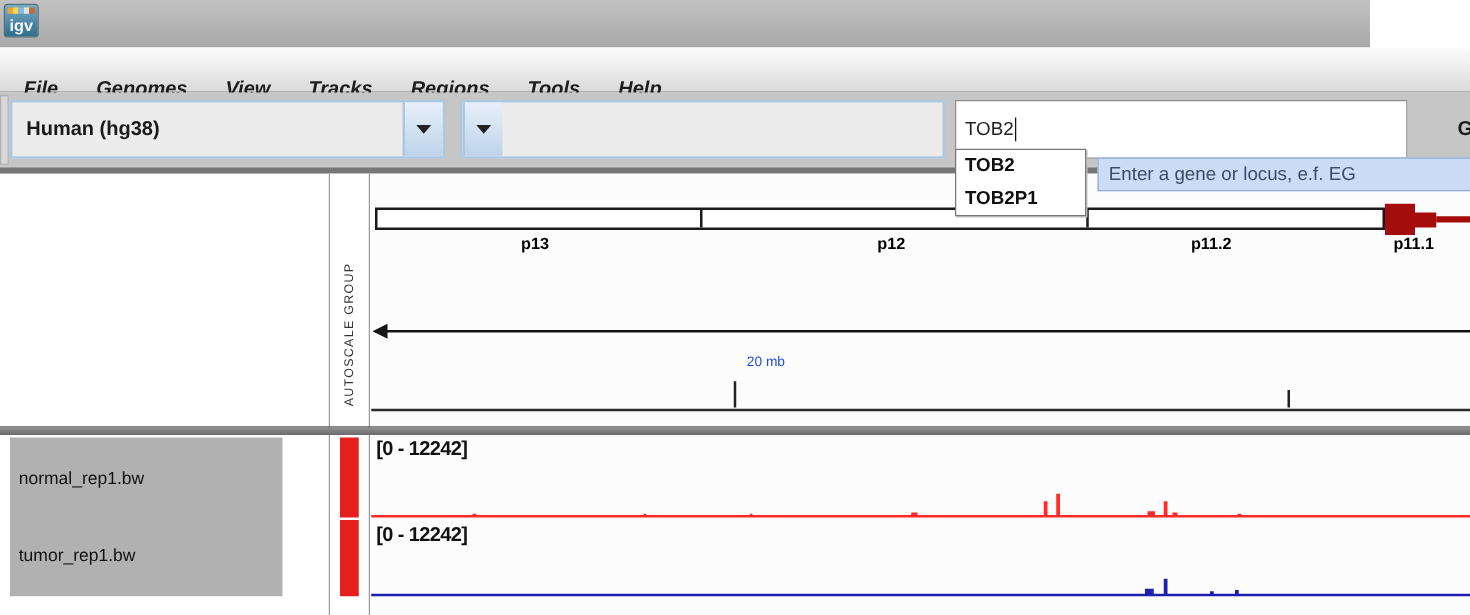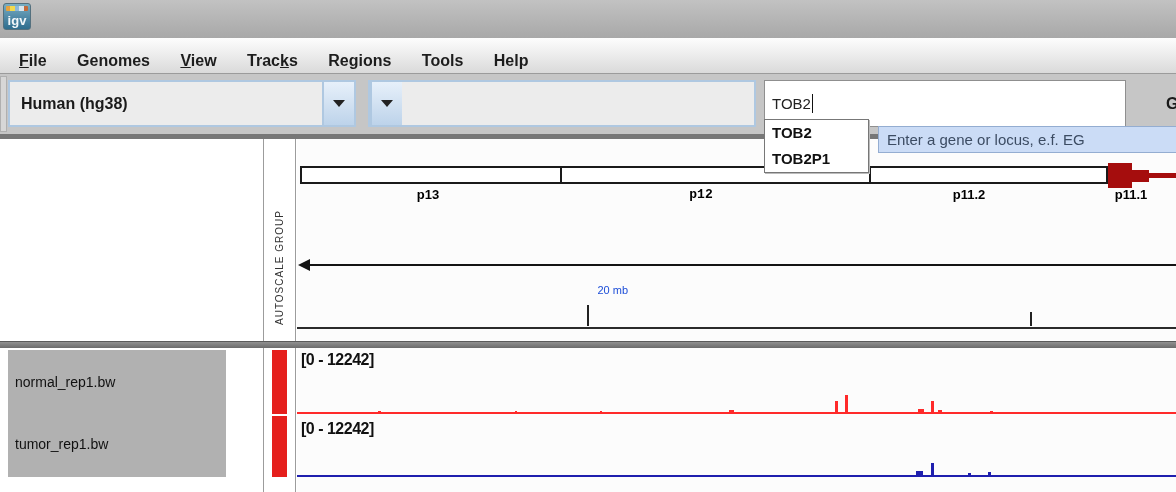--- a/index.html
+++ b/index.html
@@ -1,32 +1,32 @@
 <!DOCTYPE html>
 <html><head>
 <meta charset="utf-8">
 <style>
   html,body{margin:0;padding:0;background:#888;}
   #canvas{position:relative;width:1176px;height:492px;overflow:hidden;background:#fff;
     font-family:"Liberation Sans","DejaVu Sans",sans-serif;-webkit-font-smoothing:antialiased;}
   
-  .titlebar{position:absolute;left:0;top:0;width:1176px;height:38px;
-    background:linear-gradient(#c2c2c2,#a8a8a8);}
+  .titlebar{position:absolute;left:0;top:0;width:1084px;height:38px;
+    background:linear-gradient(#c2c2c2,#a8a8a8);padding-left:12px;}
   .app-icon{position:absolute;left:3px;top:3px;width:28px;height:27px;border-radius:3px;
     background:linear-gradient(#79aec2 0%,#4f88a6 55%,#2f6e8e 100%);
     border:1px solid #54707e;box-sizing:border-box;overflow:hidden;}
   .app-icon .stripe{position:absolute;left:2px;top:2px;right:2px;height:5px;border-radius:1px;
     background:linear-gradient(90deg,#e8a33d 0 20%,#f2d94e 20% 40%,#8db8d8 40% 60%,#d8e6ee 60% 80%,#c46a3a 80% 100%);}
   .app-icon .glyph{position:absolute;left:0;right:0;bottom:1px;text-align:center;
     color:#f2f7f9;font-size:13px;font-weight:bold;letter-spacing:0;line-height:15px;}
   
   .menubar{position:absolute;left:0;top:38px;width:1176px;height:36px;
     background:linear-gradient(#fdfdfd,#dadada);border-bottom:1px solid #9b9b9b;box-sizing:border-box;
     padding-left:6px;white-space:nowrap;}
-  .menu-item{display:inline-block;padding:5px 13px;line-height:35px;font-size:16px;font-weight:bold;color:#1d1d1d;}
+  .menu-item{display:inline-block;padding:16px 13px;line-height:35px;font-size:16px;font-weight:bold;color:#1d1d1d;font-style:italic;}
   .menu-item .mn{text-decoration:underline;}
   
   .toolbar{position:absolute;left:0;top:74px;width:1176px;height:65px;background:#c6c6c6;
     border-bottom:5px solid #777;box-sizing:border-box;}
   .tb-sliver{position:absolute;left:0;top:2px;width:7px;height:56px;background:#d7d7d7;border:1px solid #b0b0b0;box-sizing:border-box;}
   .combo{position:absolute;top:6px;height:47px;background:#ececec;border:2px solid #afc8e1;
     box-sizing:border-box;display:flex;align-items:stretch;}
   .combo .val{flex:1;display:flex;align-items:center;padding-left:11px;
     font-size:16px;font-weight:bold;color:#1a1a1a;border-radius:10px;}
   .combo .arrow-btn{width:30px;border-left:2px solid #afc8e1;
@@ -159,21 +159,21 @@
 
       <div class="ideogram">
         <div class="band-sep" style="left:258px;"></div>
         <div class="band-sep" style="left:567px;"></div>
       </div>
       <div class="cen-1"></div>
       <div class="cen-2"></div>
       <div class="cen-3"></div>
 
       <div class="band-label" style="left:91px;">p13</div>
-      <div class="band-label" style="left:364px;font-family:Liberation Mono, monospace;">p12</div>
+      <div class="band-label" style="left:376px;">p12</div>
       <div class="band-label" style="left:632px;">p11.2</div>
       <div class="band-label" style="left:794px;">p11.1</div>
 
       <div class="gene-line"></div>
       <div class="gene-arrowhead"></div>
 
       <div class="ruler-label" style="left:251px;">20 mb</div>
       <div class="ruler-tick" style="left:290px;top:166px;height:21px;"></div>
       <div class="ruler-tick" style="left:733px;top:173px;height:14px;"></div>
       <div class="ruler-line"></div>

